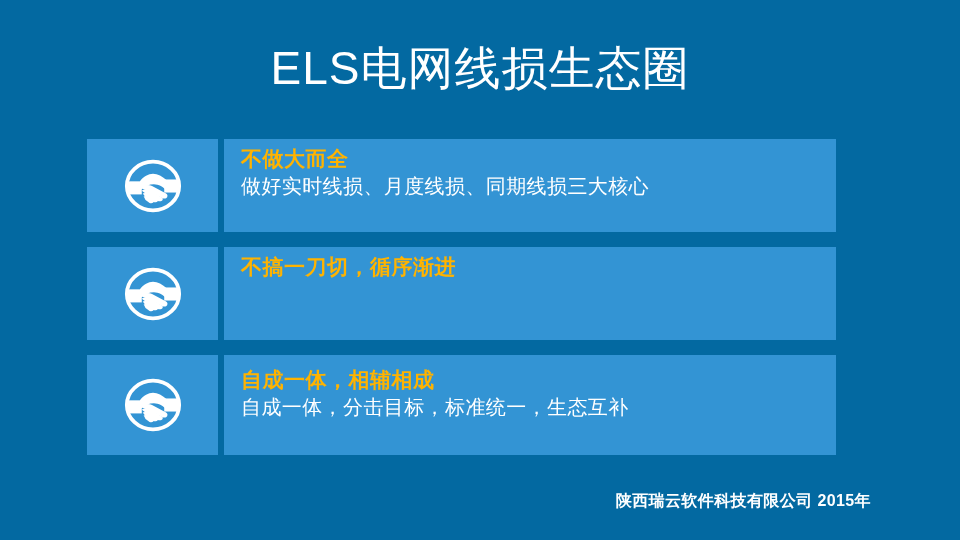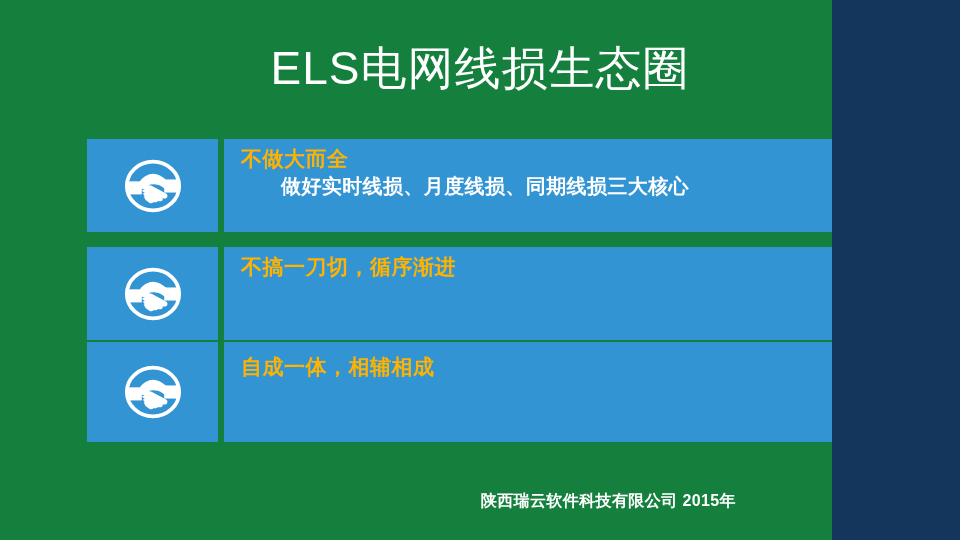--- a/index.html
+++ b/index.html
@@ -5,23 +5,23 @@
   html, body {
     margin: 0;
     padding: 0;
     background: #14365c;
   }
   body {
     font-family: "Liberation Sans", "DejaVu Sans", sans-serif;
   }
   #slide {
     position: relative;
-    width: 832px;
+    width: 960px;
     height: 540px;
-    background: #15803d;
+    background: #0369a1;
     overflow: hidden;
   }
 
   
   .slide-title {
     position: absolute;
     left: 0;
     top: 44px;
     width: 960px;
     text-align: center;
@@ -37,21 +37,21 @@
   .card {
     position: absolute;
     left: 87px;
     width: 749px;
     height: 93px;
     display: flex;
     align-items: stretch;
   }
   .card-1 { top: 139px; }
   .card-2 { top: 247px; }
-  .card-3 { top: 342px; height: 100px; }
+  .card-3 { top: 355px; height: 100px; }
 
   .icon-box {
     width: 131px;
     flex: 0 0 131px;
     background: #3394d4;
     display: flex;
     align-items: center;
     justify-content: center;
   }
   .card-gap {
@@ -74,38 +74,37 @@
     color: #ffb300;
     font-size: 21px;
     font-weight: bold;
     line-height: 1.28;
     letter-spacing: 0.5px;
     white-space: nowrap;
   }
   .card-sub {
     color: #ffffff;
     font-size: 20px;
-    font-weight: bold;
+    font-weight: normal;
     line-height: 1.3;
     letter-spacing: 0.4px;
     white-space: nowrap;
-    margin-left: 40px;
   }
 
   
   .handshake-icon {
     width: 60px;
     height: 58px;
     display: block;
   }
 
   
   .footer-note {
     position: absolute;
-    right: 96px;
+    right: 89px;
     bottom: 28px;
     color: #ffffff;
     font-size: 16px;
     font-weight: bold;
     letter-spacing: 0.4px;
     white-space: nowrap;
     margin-left: 44px;
   }
 </style>
 </head>
@@ -163,18 +162,19 @@
         <path d="M18 26 C22 21, 27 18, 32 18 C37 18, 42 21, 47 25 L47 36 C43 32, 38 29, 33 29 C28 29, 23 31, 19 35 Z" fill="#ffffff"></path>
         <path d="M18 33 C22 30, 27 29, 31 31 L46 39 C48 40, 48 43, 46 44 C44 45, 42 44, 40 43 L31 38" fill="#ffffff"></path>
         <path d="M20 36 C23 34, 27 34, 30 36 L41 43 C43 44, 43 46, 41 47 C39 48, 37 47, 35 46 L28 42" fill="#ffffff"></path>
         <path d="M21 39 C24 38, 27 38, 29 39 L36 44 C38 45, 38 47, 36 48 C34 49, 32 48, 30 47 L25 44" fill="#ffffff"></path>
         <path d="M22 42 C24 42, 26 42, 28 43 L32 46 C33 47, 33 48, 32 49 C30 50, 28 49, 27 48 L24 46" fill="#ffffff"></path>
       </svg>
     </div>
     <div class="card-gap"></div>
     <div class="text-box">
       <div class="card-heading">自成一体，相辅相成</div>
+      <div class="card-sub">自成一体，分击目标，标准统一，生态互补</div>
     </div>
   </div>
 
   <div class="footer-note">陕西瑞云软件科技有限公司 2015年</div>
 
 </div>
 
 </body></html>

